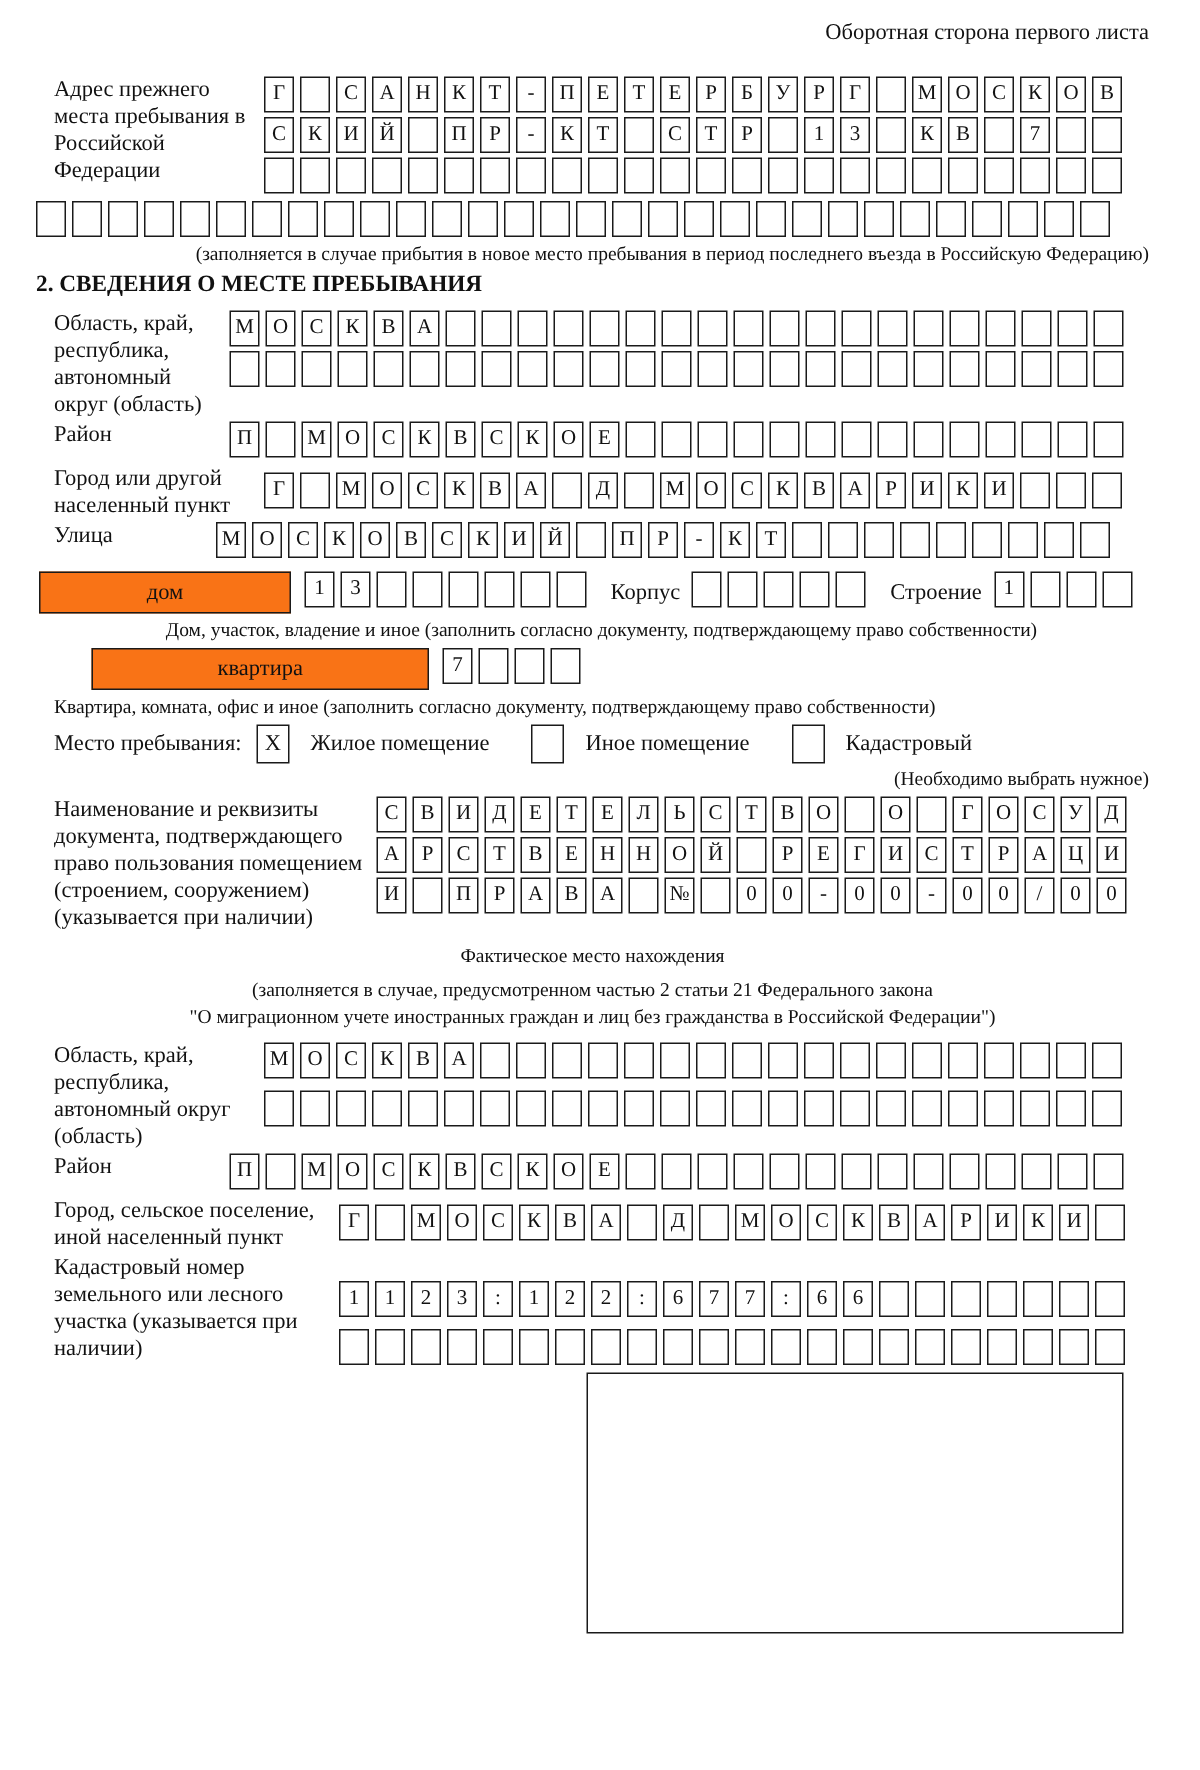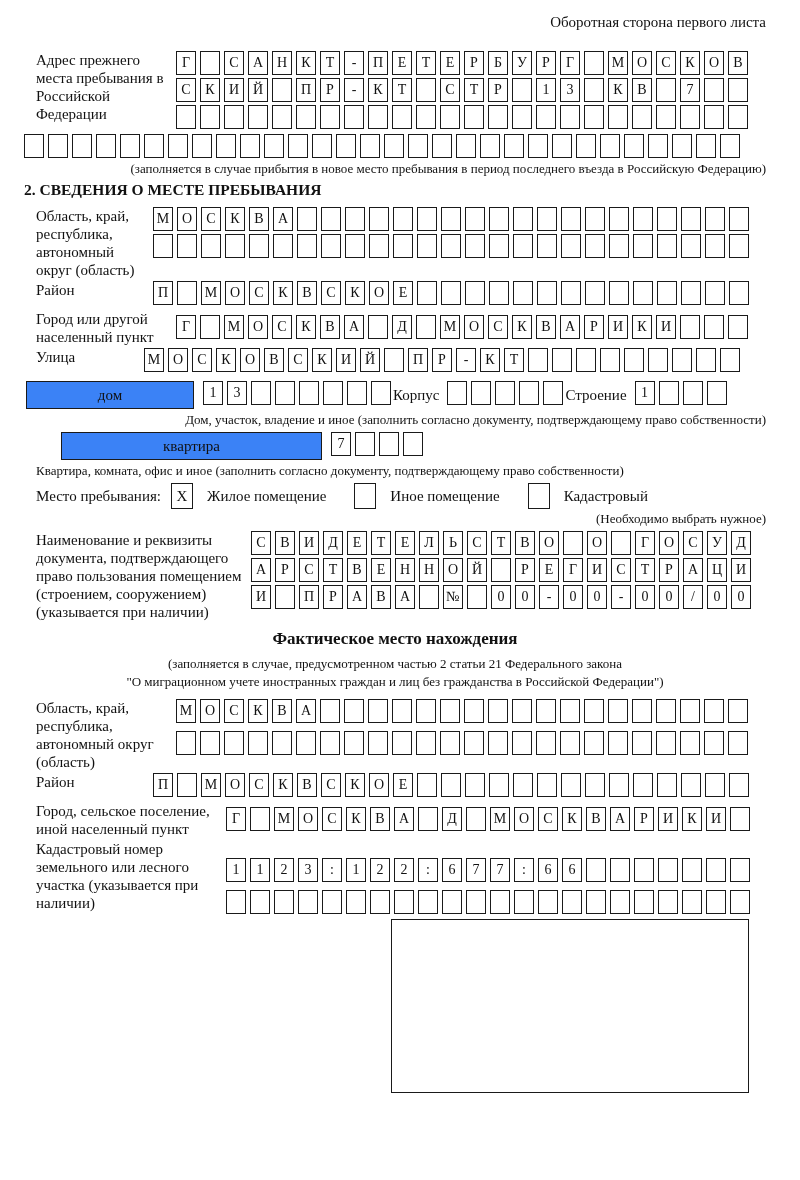--- a/index.html
+++ b/index.html
@@ -12,31 +12,31 @@
   .w152{width:152px;} .w129{width:129px;} .w120{width:120px;} .w227{width:227px;} .w202{width:202px;}
   .cellcol{flex:1 1 auto;}
   .cells{display:flex;gap:4px;margin-bottom:3px;}
   .cells.gap8{margin-bottom:8px;}
   .cell{flex:0 0 20px;width:20px;height:24px;box-sizing:border-box;border:1.7px solid #1a1a1a;
         display:flex;align-items:center;justify-content:center;font-size:14px;line-height:1;background:#fff;}
   .note{font-size:13px;text-align:right;margin:2px 0 4px 0;line-height:16px;}
   .heading{font-size:15.5px;font-weight:bold;text-align:left;margin:4px 0 8px 0;}
   .blk{margin-bottom:2px;}
   .labelbox{box-sizing:border-box;border:1.7px solid #1a1a1a;height:28px;display:flex;align-items:center;
-            justify-content:center;font-size:15px;background:#3b82f6;text-align:center;}
+            justify-content:center;font-size:15px;background:#f97316;text-align:center;}
   .dom-box{width:168px;margin-left:2px;margin-right:9px;}
-  .kv-box{width:261px;margin-left:37px;margin-right:9px;}
-  .inline-label{font-size:15px;margin:0 8px 0 2px;line-height:28px;}
+  .kv-box{width:225px;margin-left:37px;margin-right:9px;}
+  .inline-label{font-size:15px;margin:0 8px 0 16px;line-height:28px;}
   .house-row{display:flex;align-items:flex-start;margin-bottom:3px;}
   .house-row .cells{margin-bottom:0;}
   .stay-row{display:flex;align-items:center;margin:4px 0 2px 12px;font-size:15px;}
   .checkbox{box-sizing:border-box;width:22px;height:26px;border:1.7px solid #1a1a1a;display:flex;
             align-items:center;justify-content:center;font-size:15px;margin:0 14px 0 10px;}
   .opt-label{margin-right:18px;}
-  .fact-title{font-size:17px;font-weight:bold;text-align:center;margin:8px 0 6px 0;}
+  .fact-title{font-size:13px;font-weight:normal;text-align:center;margin:8px 0 6px 0;}
   .fact-note{font-size:13px;text-align:center;line-height:18px;}
   .fact-note.last{margin-bottom:8px;}
   .stamp-box{box-sizing:border-box;border:1.7px solid #1a1a1a;width:358px;height:174px;margin-left:367px;margin-top:2px;}
   .stamp-caption{width:430px;margin:4px 0 0 327px;font-size:13.5px;text-align:center;line-height:18px;}
   .mb6{margin-bottom:6px;}
 </style>
 </head>
 <body>
 
 <div class="page">
@@ -341,21 +341,21 @@
         <span class="cell"></span>
       </div>
     <span class="inline-label">Строение</span>
     <div class="cells">
         <span class="cell">1</span>
         <span class="cell"></span>
         <span class="cell"></span>
         <span class="cell"></span>
       </div>
   </div>
-  <div class="note" style="text-align:right;margin-left:12px;">Дом, участок, владение и иное (заполнить согласно документу, подтверждающему право собственности)</div>
+  <div class="note" style="text-align:center;margin-left:12px;">Дом, участок, владение и иное (заполнить согласно документу, подтверждающему право собственности)</div>
 
   <div class="house-row">
     <div class="labelbox kv-box">квартира</div>
     <div class="cells">
         <span class="cell">7</span>
         <span class="cell"></span>
         <span class="cell"></span>
         <span class="cell"></span>
       </div>
   </div>

